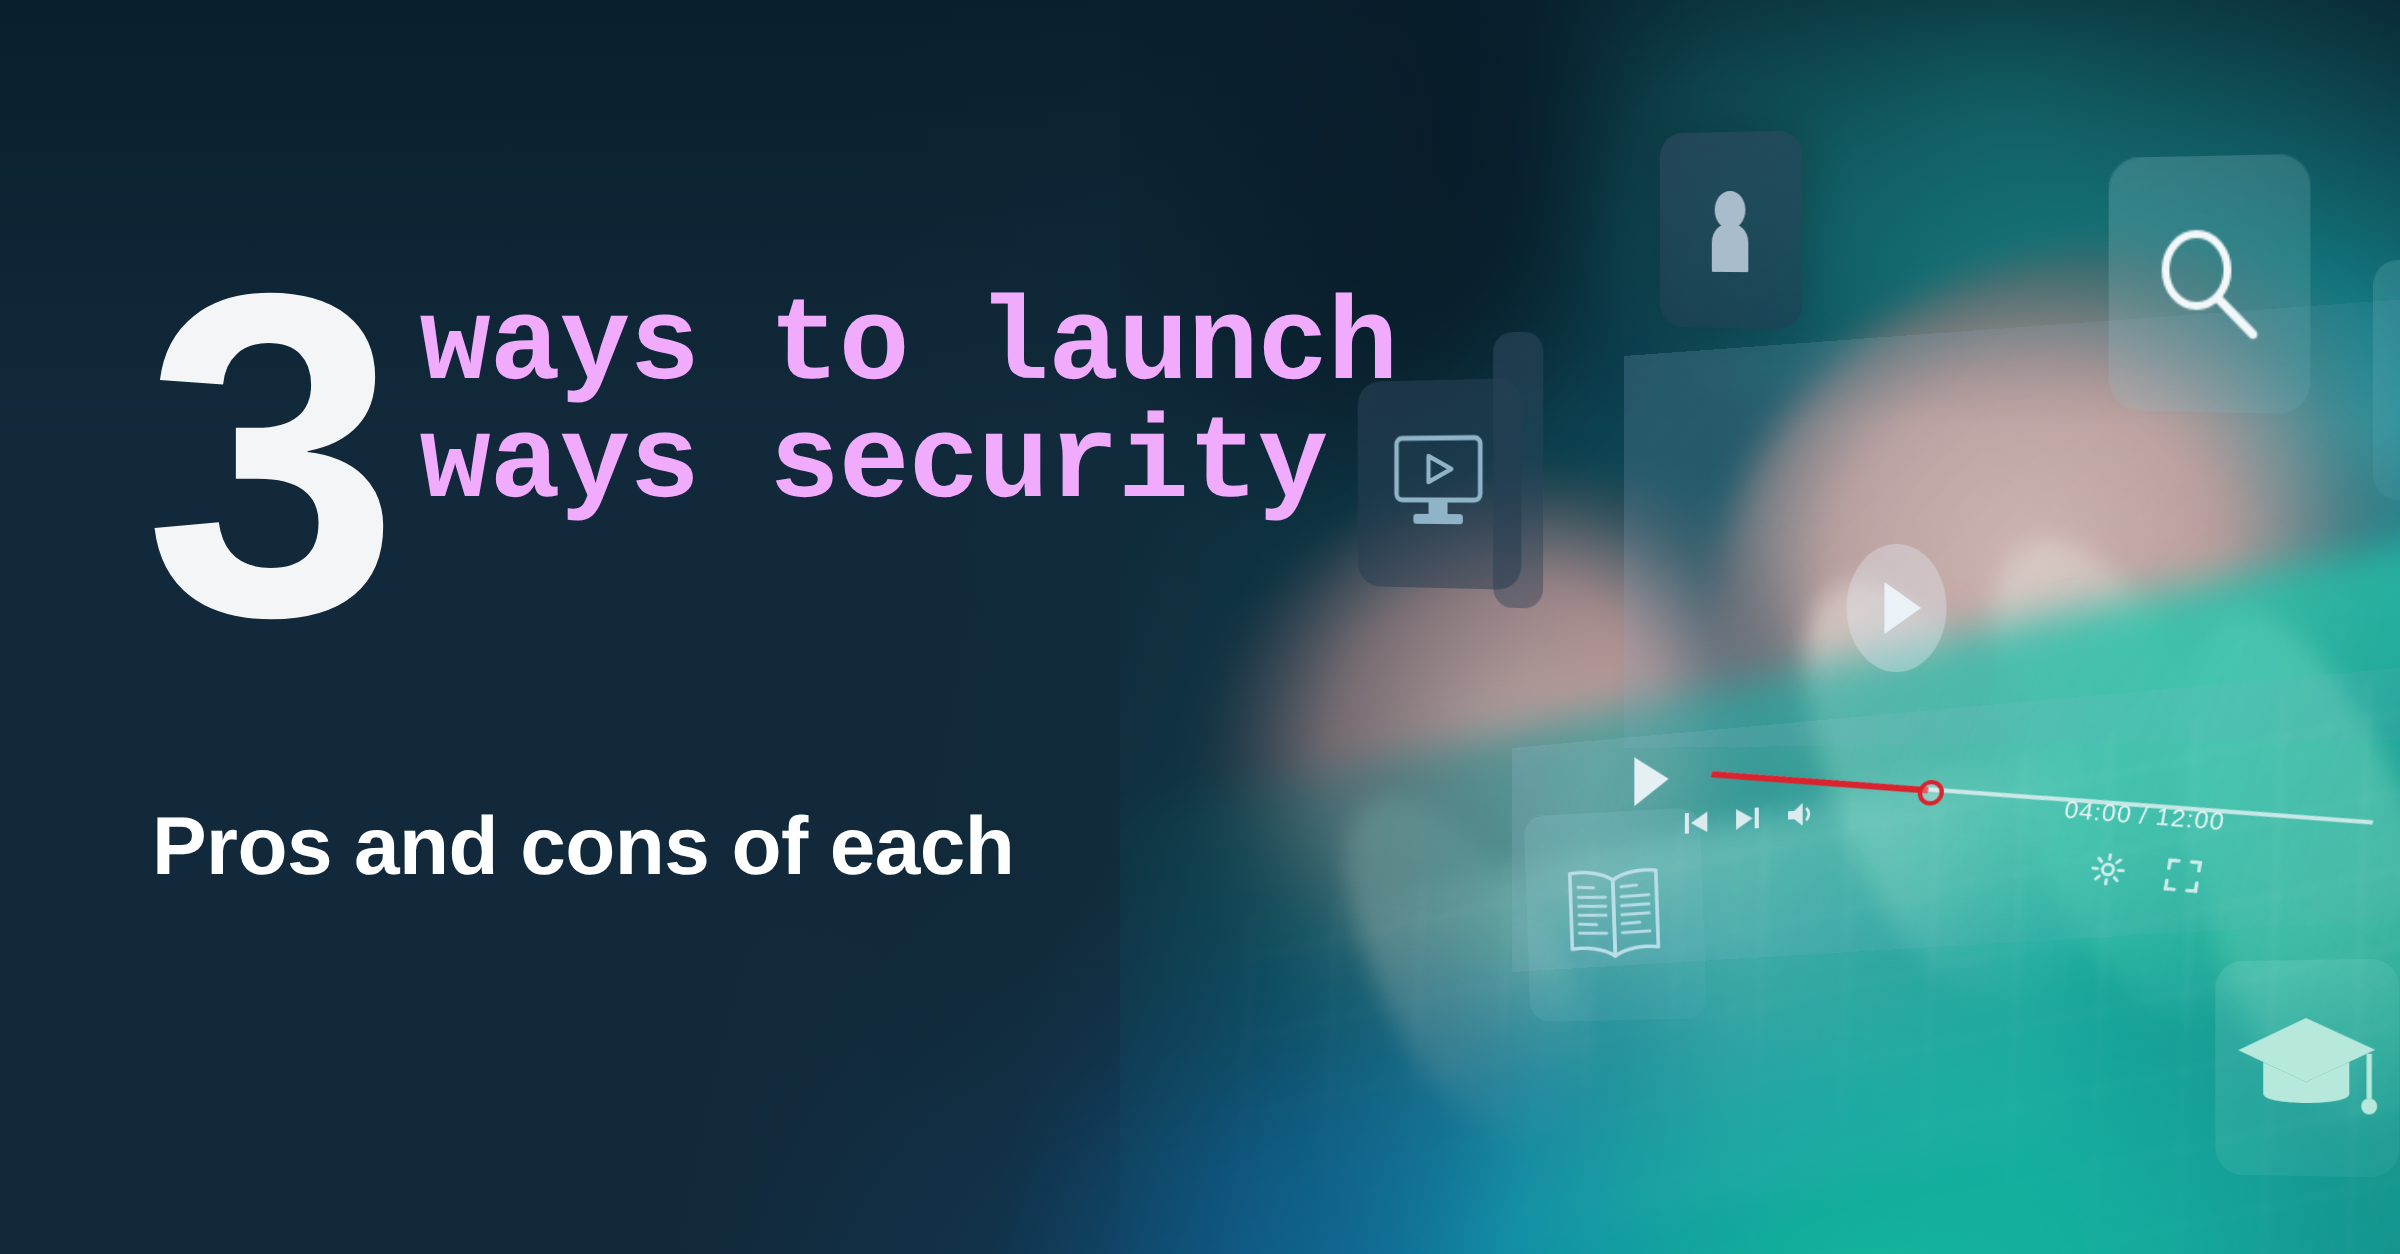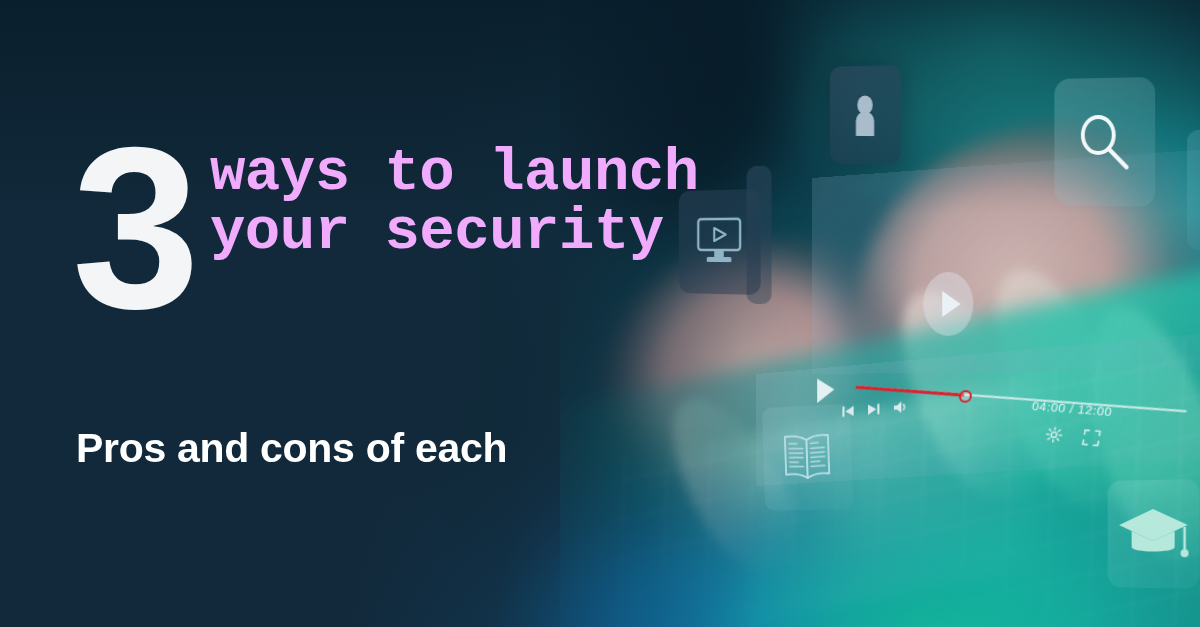--- a/index.html
+++ b/index.html
@@ -355,21 +355,20 @@
   .subhead {
     position: absolute;
     left: 76px; top: 401px;
     font-family: "Liberation Sans", sans-serif;
     font-weight: 700;
     font-size: 41px;
     line-height: 1.1;
     color: #ffffff;
     letter-spacing: -0.3px;
     pointer-events: auto;
-    margin-top: 25px;
   }
 </style>
 </head>
 <body>
 
 <div class="banner">
 
   <div class="bg-base"></div>
 
   <div class="photo">
@@ -511,21 +510,21 @@
     </div>
 
   </div>
 
   <div class="content">
 
     <div class="headline-row">
       <div class="big-number">3</div>
       <div class="headline">
         <span class="hl-line">ways to launch</span>
-        <span class="hl-line">your security</span>
+        <span class="hl-line">ways security</span>
       </div>
     </div>
 
     <div class="subhead">Pros and cons of each</div>
 
   </div>
 
 </div>
 
 </body></html>

